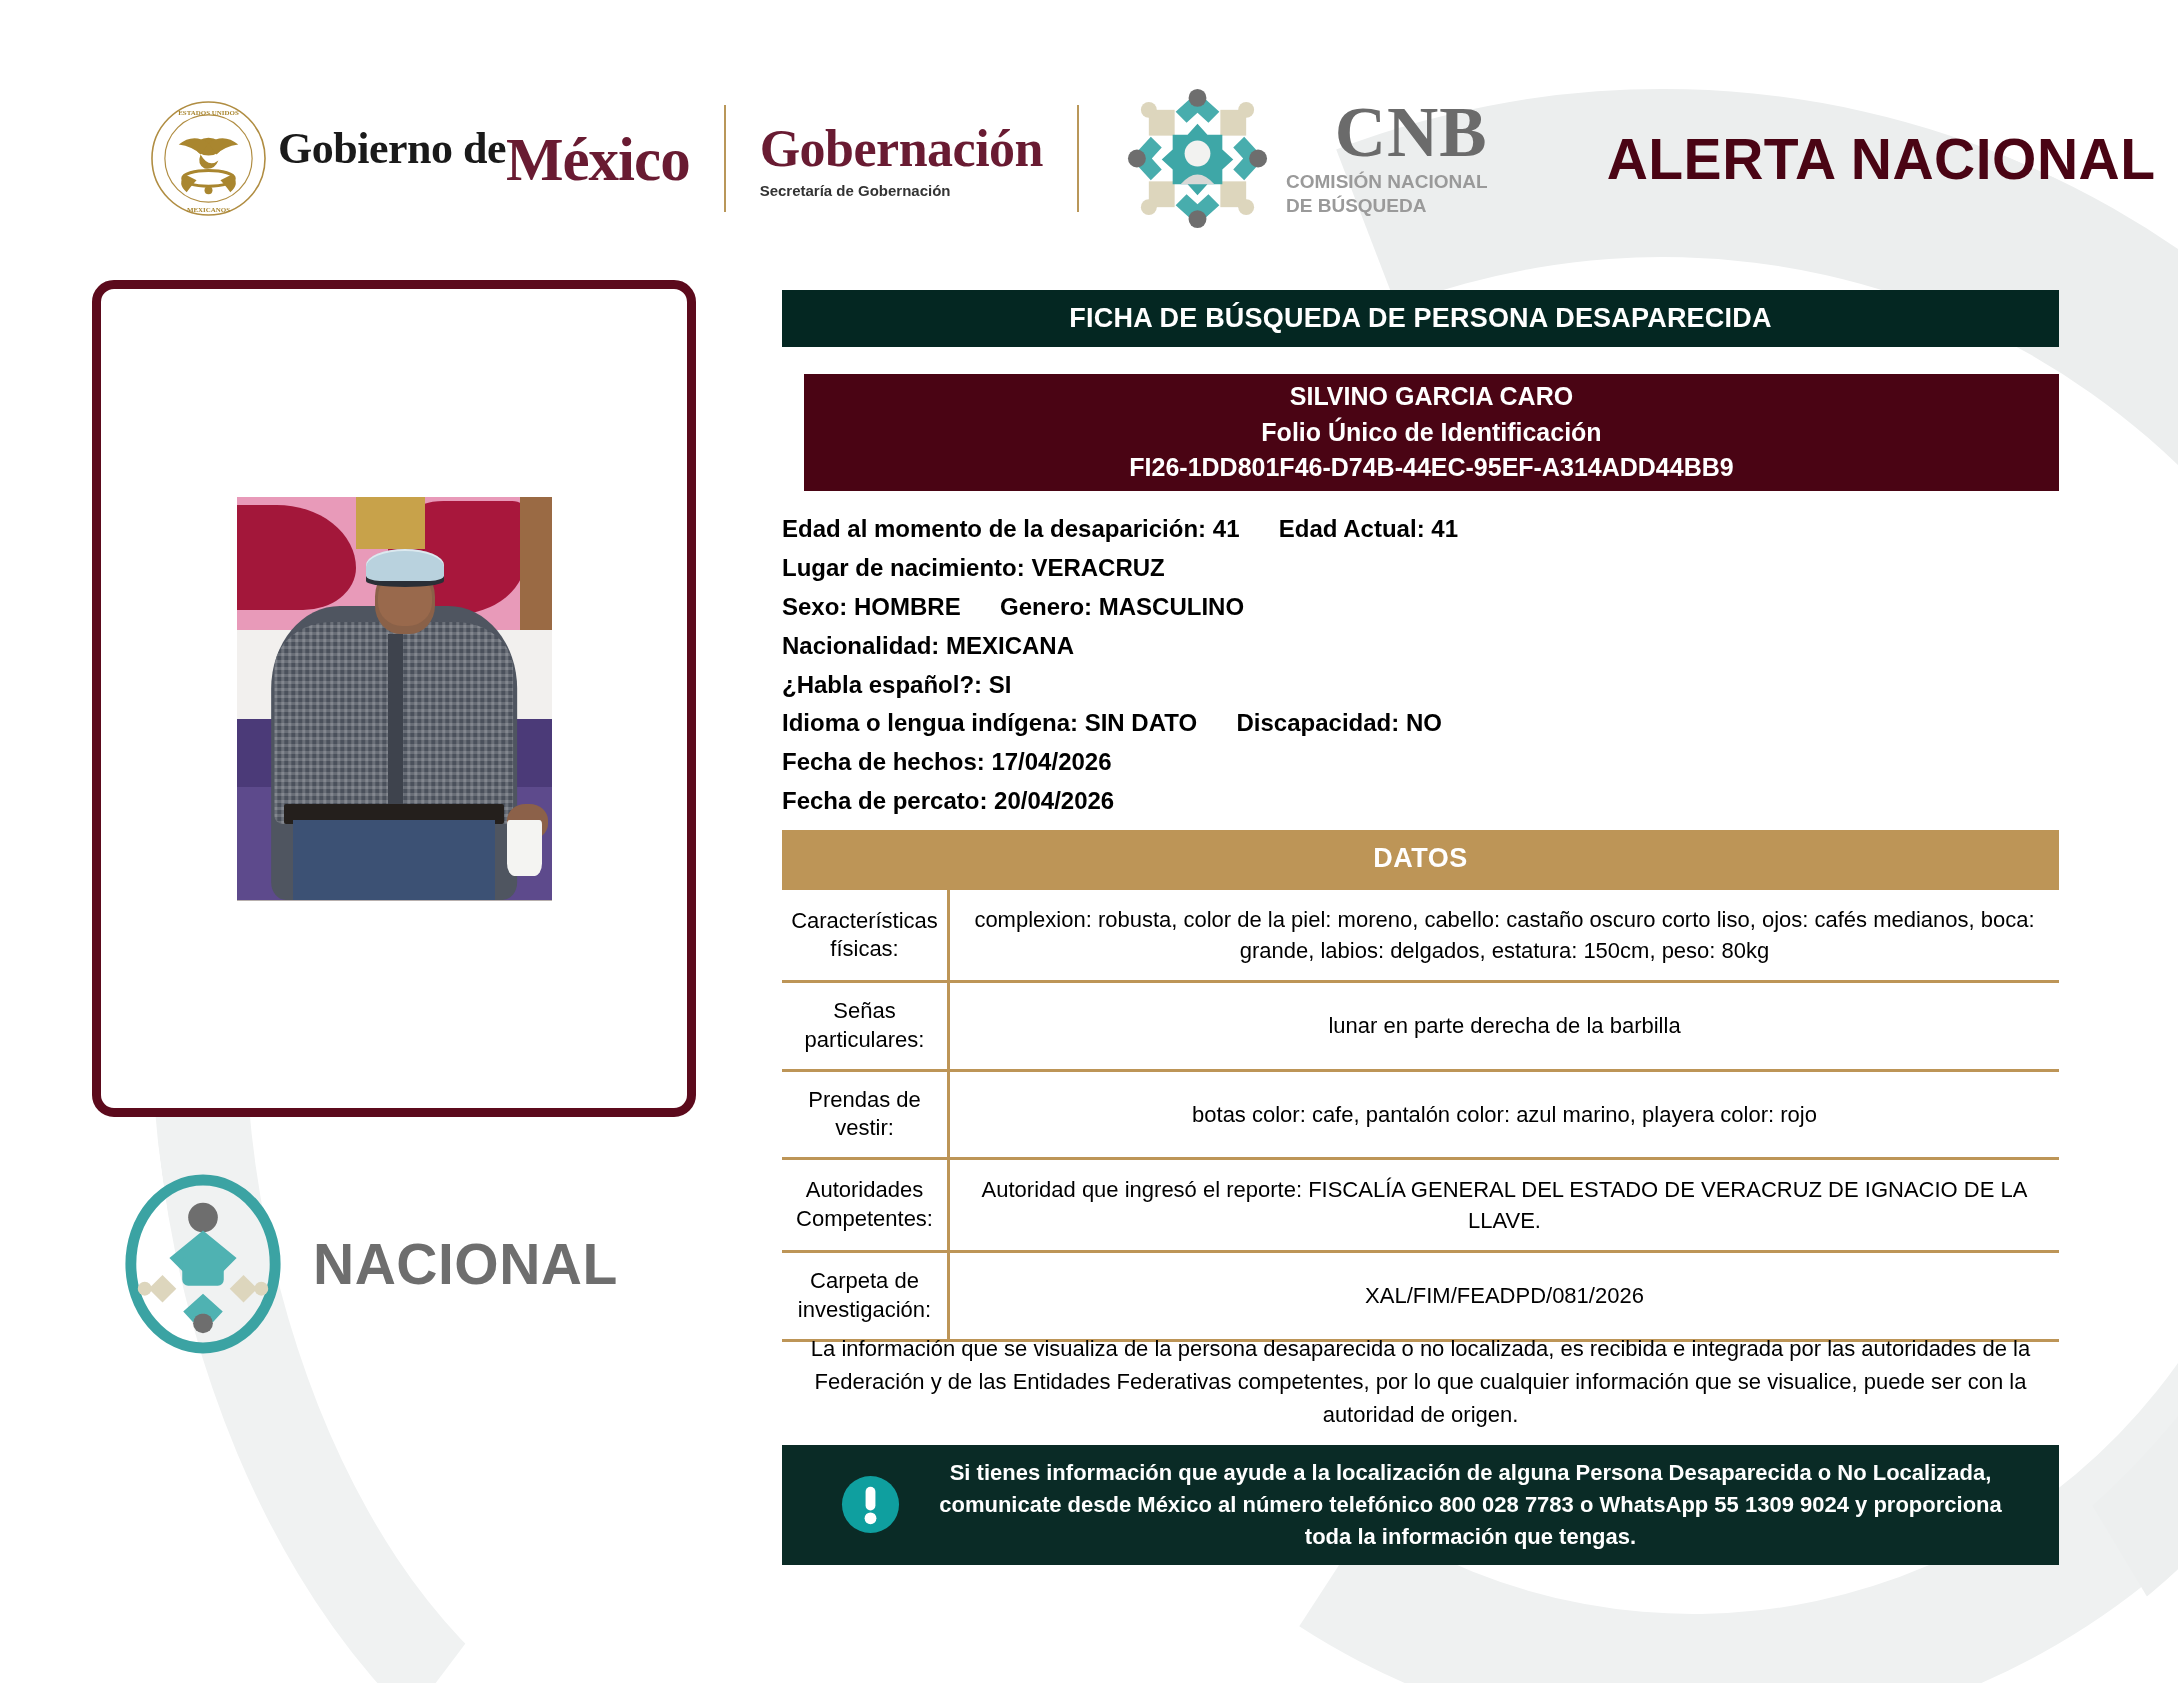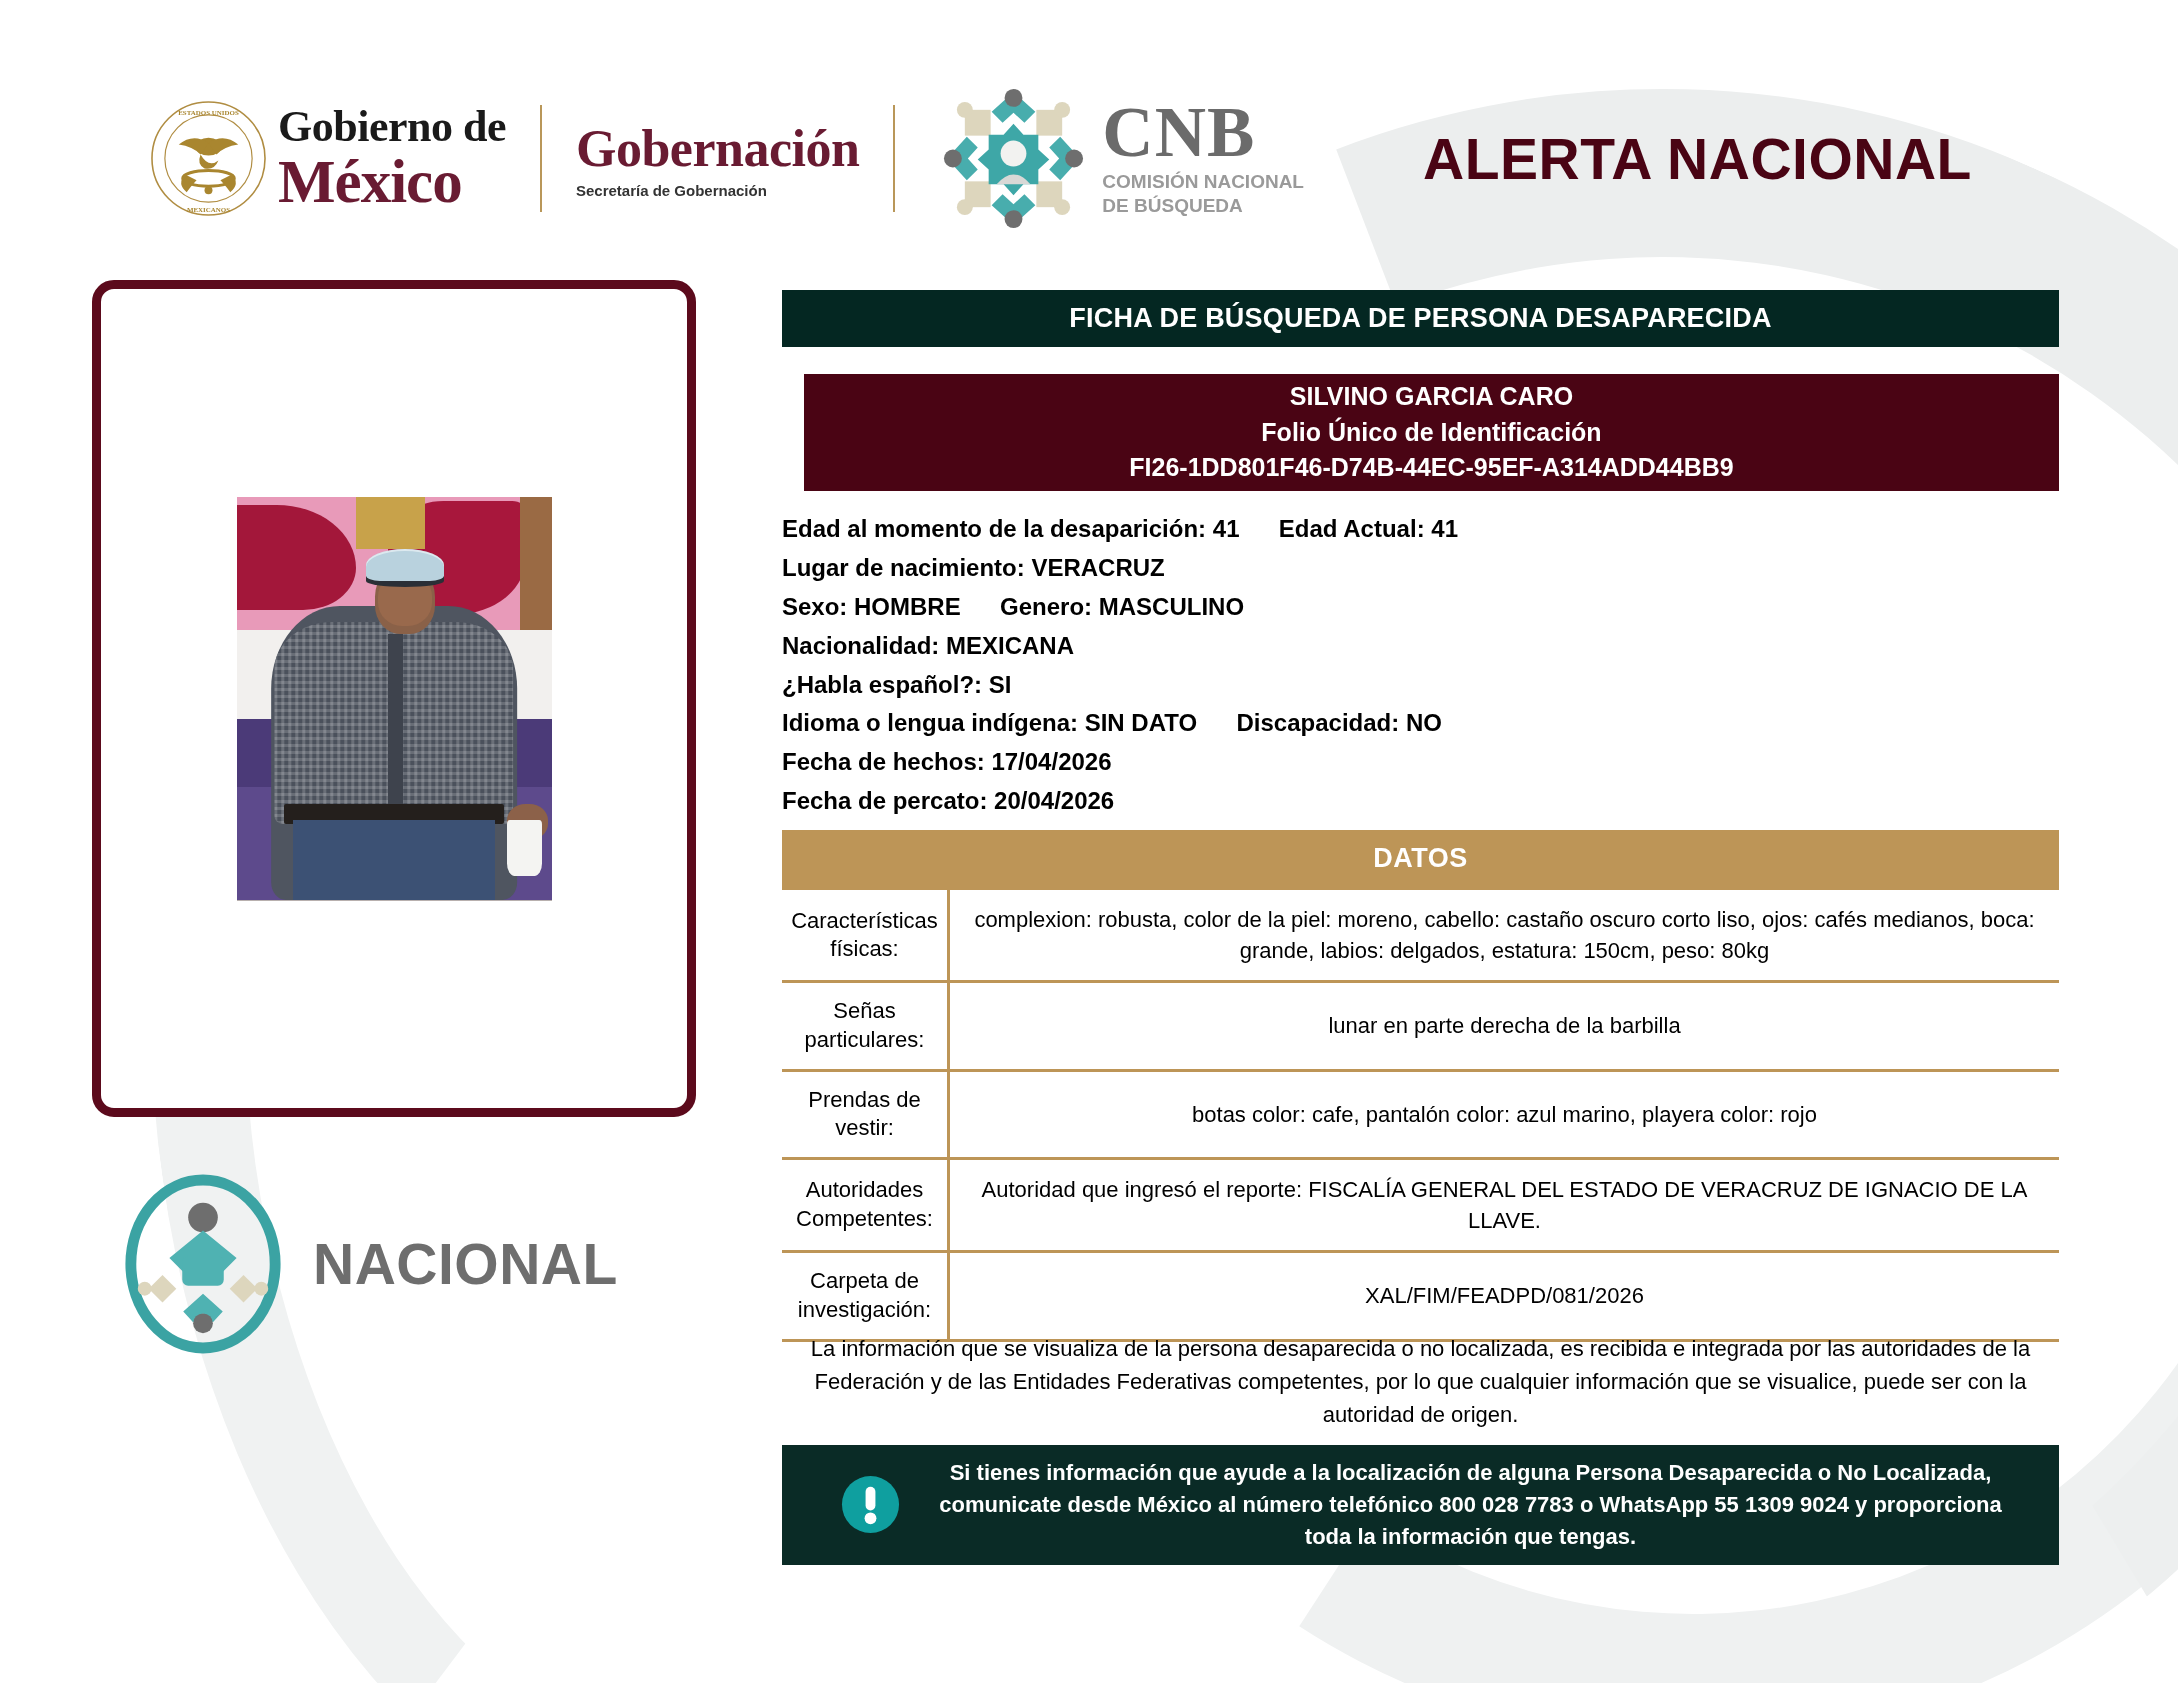--- a/index.html
+++ b/index.html
@@ -64,21 +64,21 @@
     display: flex;
     align-items: center;
   }
   .gob-emblem {
     margin-left: 149px;
     width: 119px; height: 119px;
     flex: 0 0 auto;
   }
   .gob-text {
     margin-left: 10px;
-    display: flex; flex-direction: column; justify-content: center;
+    display: flex; flex-direction: row; justify-content: center;
     line-height: 1;
   }
   .gob-line1 {
     font-family: "Liberation Serif", serif;
     font-size: 44px; font-weight: bold; color: #1a1a1a;
     letter-spacing: -0.5px;
   }
   .gob-line2 {
     font-family: "Liberation Serif", serif;
     font-size: 61px; font-weight: bold; color: #691B32;
@@ -97,20 +97,21 @@
     font-family: "Liberation Sans", sans-serif;
     font-size: 15px; font-weight: bold; color: #333; margin-top: 4px;
   }
   .cnb-wrap { display: flex; align-items: center; margin-left: 10px; }
   .cnb-logo { width: 149px; height: 149px; flex: 0 0 auto; }
   .cnb-text { margin-left: 14px; display: flex; flex-direction: column; }
   .cnb-big {
     font-family: "Liberation Serif", serif;
     font-size: 71px; font-weight: bold; color: #6b6b6b; line-height: 0.95;
     letter-spacing: 1px;
+    text-align: right;
   }
   .cnb-sub {
     font-family: "Liberation Sans", sans-serif;
     font-size: 19px; font-weight: bold; color: #9a9a9a;
     line-height: 1.25; margin-top: 4px;
   }
   .alerta-title {
     margin-left: 119px;
     font-size: 57px; font-weight: bold; color: #4A0414;
     letter-spacing: 0.5px;

